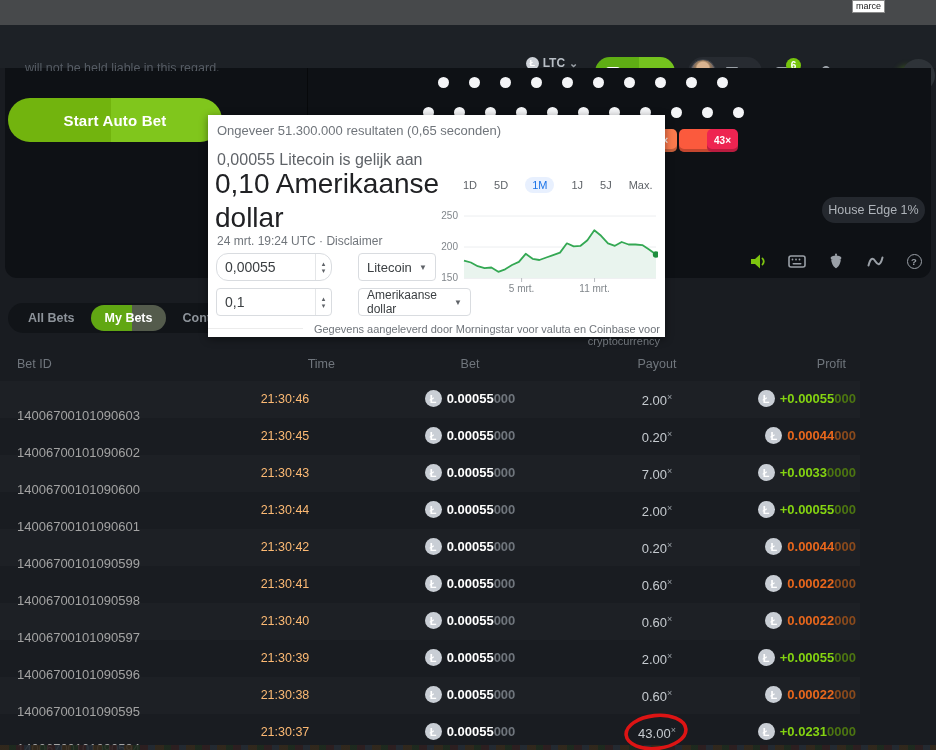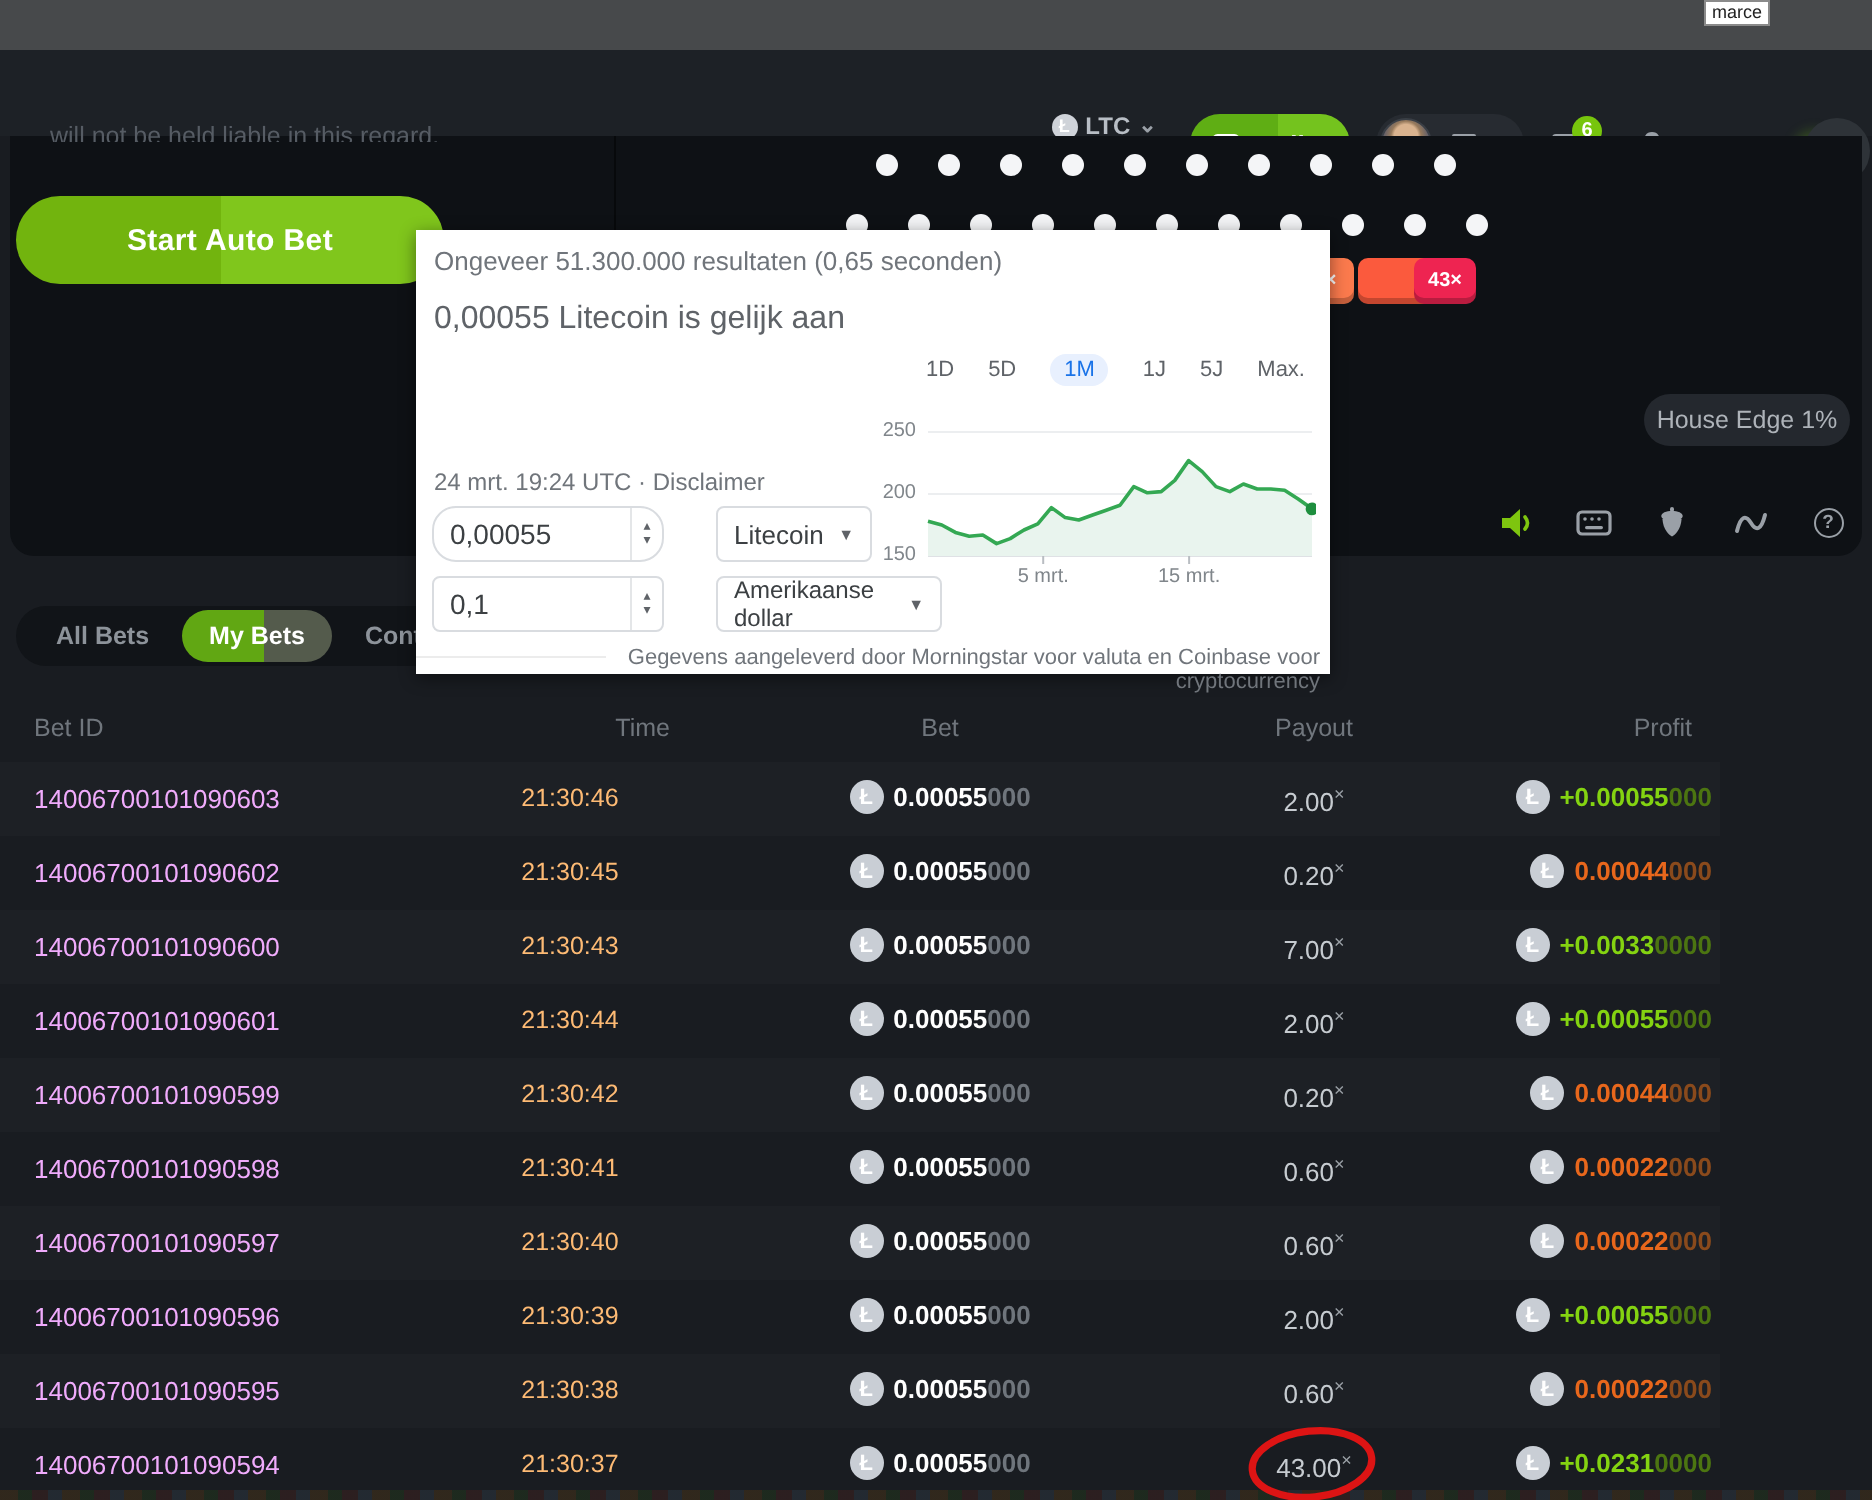--- a/index.html
+++ b/index.html
@@ -97,21 +97,21 @@
     display:flex; align-items:center; padding:0 6px; gap:2px; }
   .tab{ padding:6px 14px; color:#8d939a; font-size:12.5px; font-weight:bold; border-radius:15px; cursor:pointer; }
   .tab.active{ background:linear-gradient(90deg,#61a713 0 55%,#545b4c 55%); color:#fff; }
 
   
   .table{ position:absolute; left:0; top:345px; width:860px; }
   .thead{ position:relative; height:36px; }
   .th{ position:absolute; top:12px; color:#70767d; font-size:12.5px; }
   .trow{ position:relative; height:37px; }
   .trow.alt{ background:rgba(255,255,255,.018); }
-  .c-id{ position:absolute; left:17px; top:11px; color:#f0abfc; font-size:13px; }
+  .c-id{ position:absolute; left:17px; top:27px; color:#a3a3a3; font-size:13px; }
   .c-time{ position:absolute; left:235px; top:11px; width:100px; text-align:center; color:#fdba74; font-size:12.5px; }
   .c-bet{ position:absolute; left:400px; top:9px; width:140px; display:flex; align-items:center;
     justify-content:center; gap:5px; }
   .c-bet .coin,.c-profit .coin{ width:17px; height:17px; font-size:11px; background:#c9ced5; }
   .amt{ font-size:13px; font-weight:bold; }
   .c-bet .main{ color:#fff; } .c-bet .dim{ color:#6f757c; }
   .c-payout{ position:absolute; left:607px; top:11px; width:100px; text-align:center; color:#c6cbd0;
     font-size:13px; }
   .c-payout sup{ font-size:9px; color:#9aa0a6; }
   .c-profit{ position:absolute; right:4px; top:9px; display:flex; align-items:center; gap:5px; }
@@ -247,20 +247,21 @@
       </span>
       <span class="gficon">
         <span class="help-circ">?</span>
       </span>
     </div>
   </div>
 
   <div class="popup">
     <div class="p-stats">Ongeveer 51.300.000 resultaten (0,65 seconden)</div>
     <div class="p-eq">0,00055 Litecoin is gelijk aan</div>
+    <div class="p-big">0,10 Amerikaanse dollar</div>
     <div class="p-meta">
       <span>24 mrt. 19:24 UTC ·</span>
       <a href="#">Disclaimer</a>
     </div>
 
     <input class="p-input" style="left: 8px; top: 138px; border-radius: 12px;" value="0,00055">
     <span class="stepper" style="left:107px;top:139px;">
       <span>▴</span>
       <span>▾</span>
     </span>
@@ -299,21 +300,21 @@
       <path id="area" fill="#e9f4ee" d="M2.0,55.6 L8.9,57.5 L15.7,61.2 L22.6,63.1 L29.4,62.5 L36.3,66.8 L43.1,64.3 L50.0,60.0 L56.9,56.9 L63.7,48.8 L70.6,53.8 L77.4,55.0 L84.3,52.5 L91.1,50.1 L98.0,47.6 L104.9,38.3 L111.7,41.4 L118.6,40.8 L125.4,35.2 L132.3,25.3 L139.1,30.8 L146.0,38.3 L152.9,40.8 L159.7,37.0 L166.6,39.5 L173.4,39.5 L180.3,40.1 L187.1,44.5 L194.0,49.4 L194,73 L2,73 Z"></path>
       <path id="line" fill="none" stroke="#34a853" stroke-width="1.8" stroke-linejoin="round" d="M2.0,55.6 L8.9,57.5 L15.7,61.2 L22.6,63.1 L29.4,62.5 L36.3,66.8 L43.1,64.3 L50.0,60.0 L56.9,56.9 L63.7,48.8 L70.6,53.8 L77.4,55.0 L84.3,52.5 L91.1,50.1 L98.0,47.6 L104.9,38.3 L111.7,41.4 L118.6,40.8 L125.4,35.2 L132.3,25.3 L139.1,30.8 L146.0,38.3 L152.9,40.8 L159.7,37.0 L166.6,39.5 L173.4,39.5 L180.3,40.1 L187.1,44.5 L194.0,49.4"></path>
       <g id="ticks">
           <line x1="59.599999999999994" x2="59.599999999999994" y1="73" y2="77" stroke="#b9bdc2"></line>
           <line x1="132.56" x2="132.56" y1="73" y2="77" stroke="#b9bdc2"></line>
         </g>
       <circle id="enddot" r="3.2" fill="#1e8e3e" cx="194" cy="49.44"></circle>
     </svg>
     <div id="xlabs">
         <div class="g-xlab" style="left: 285.6px;">5 mrt.</div>
-        <div class="g-xlab" style="left: 358.56px;">15 mrt.</div>
+        <div class="g-xlab" style="left: 358.56px;">11 mrt.</div>
       </div>
     <div class="g-divider"></div>
     <div class="g-provider">Gegevens aangeleverd door Morningstar voor valuta en Coinbase voor cryptocurrency</div>
   </div>
 
   <div class="tabs-row">
     <div class="tab">All Bets</div>
     <div class="tab active">My Bets</div>
     <div class="tab">Contest</div>
   </div>

